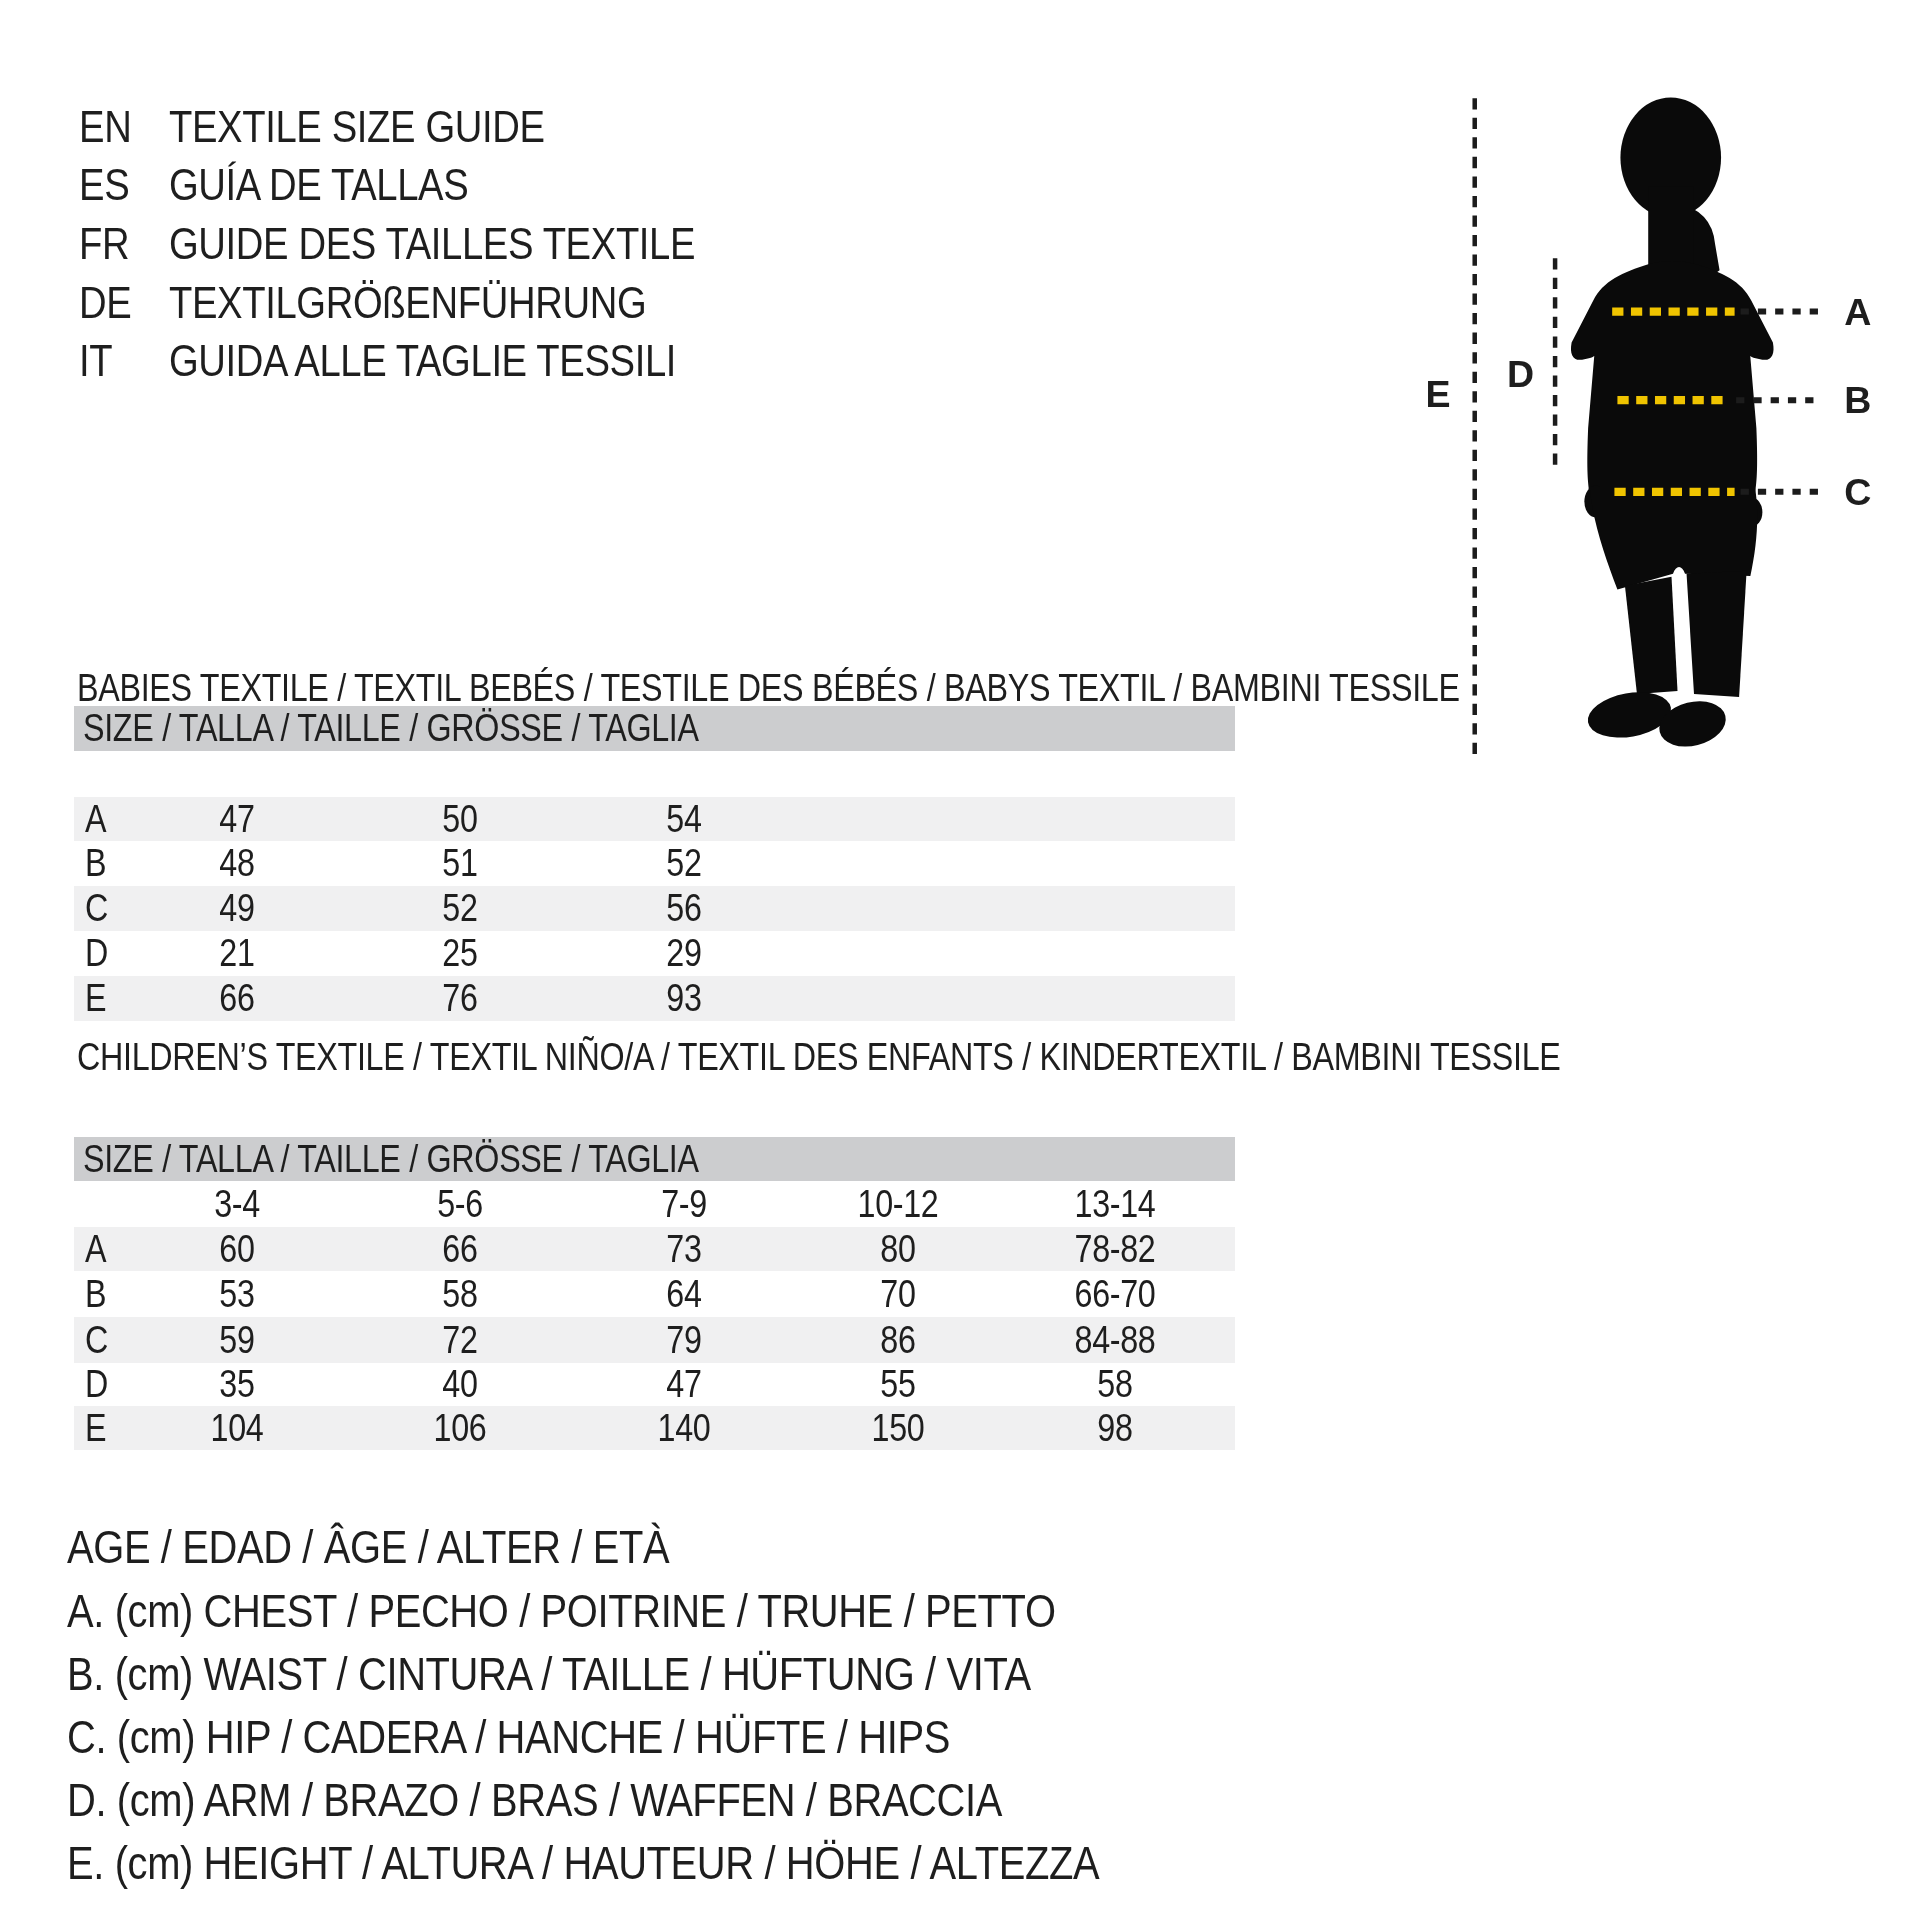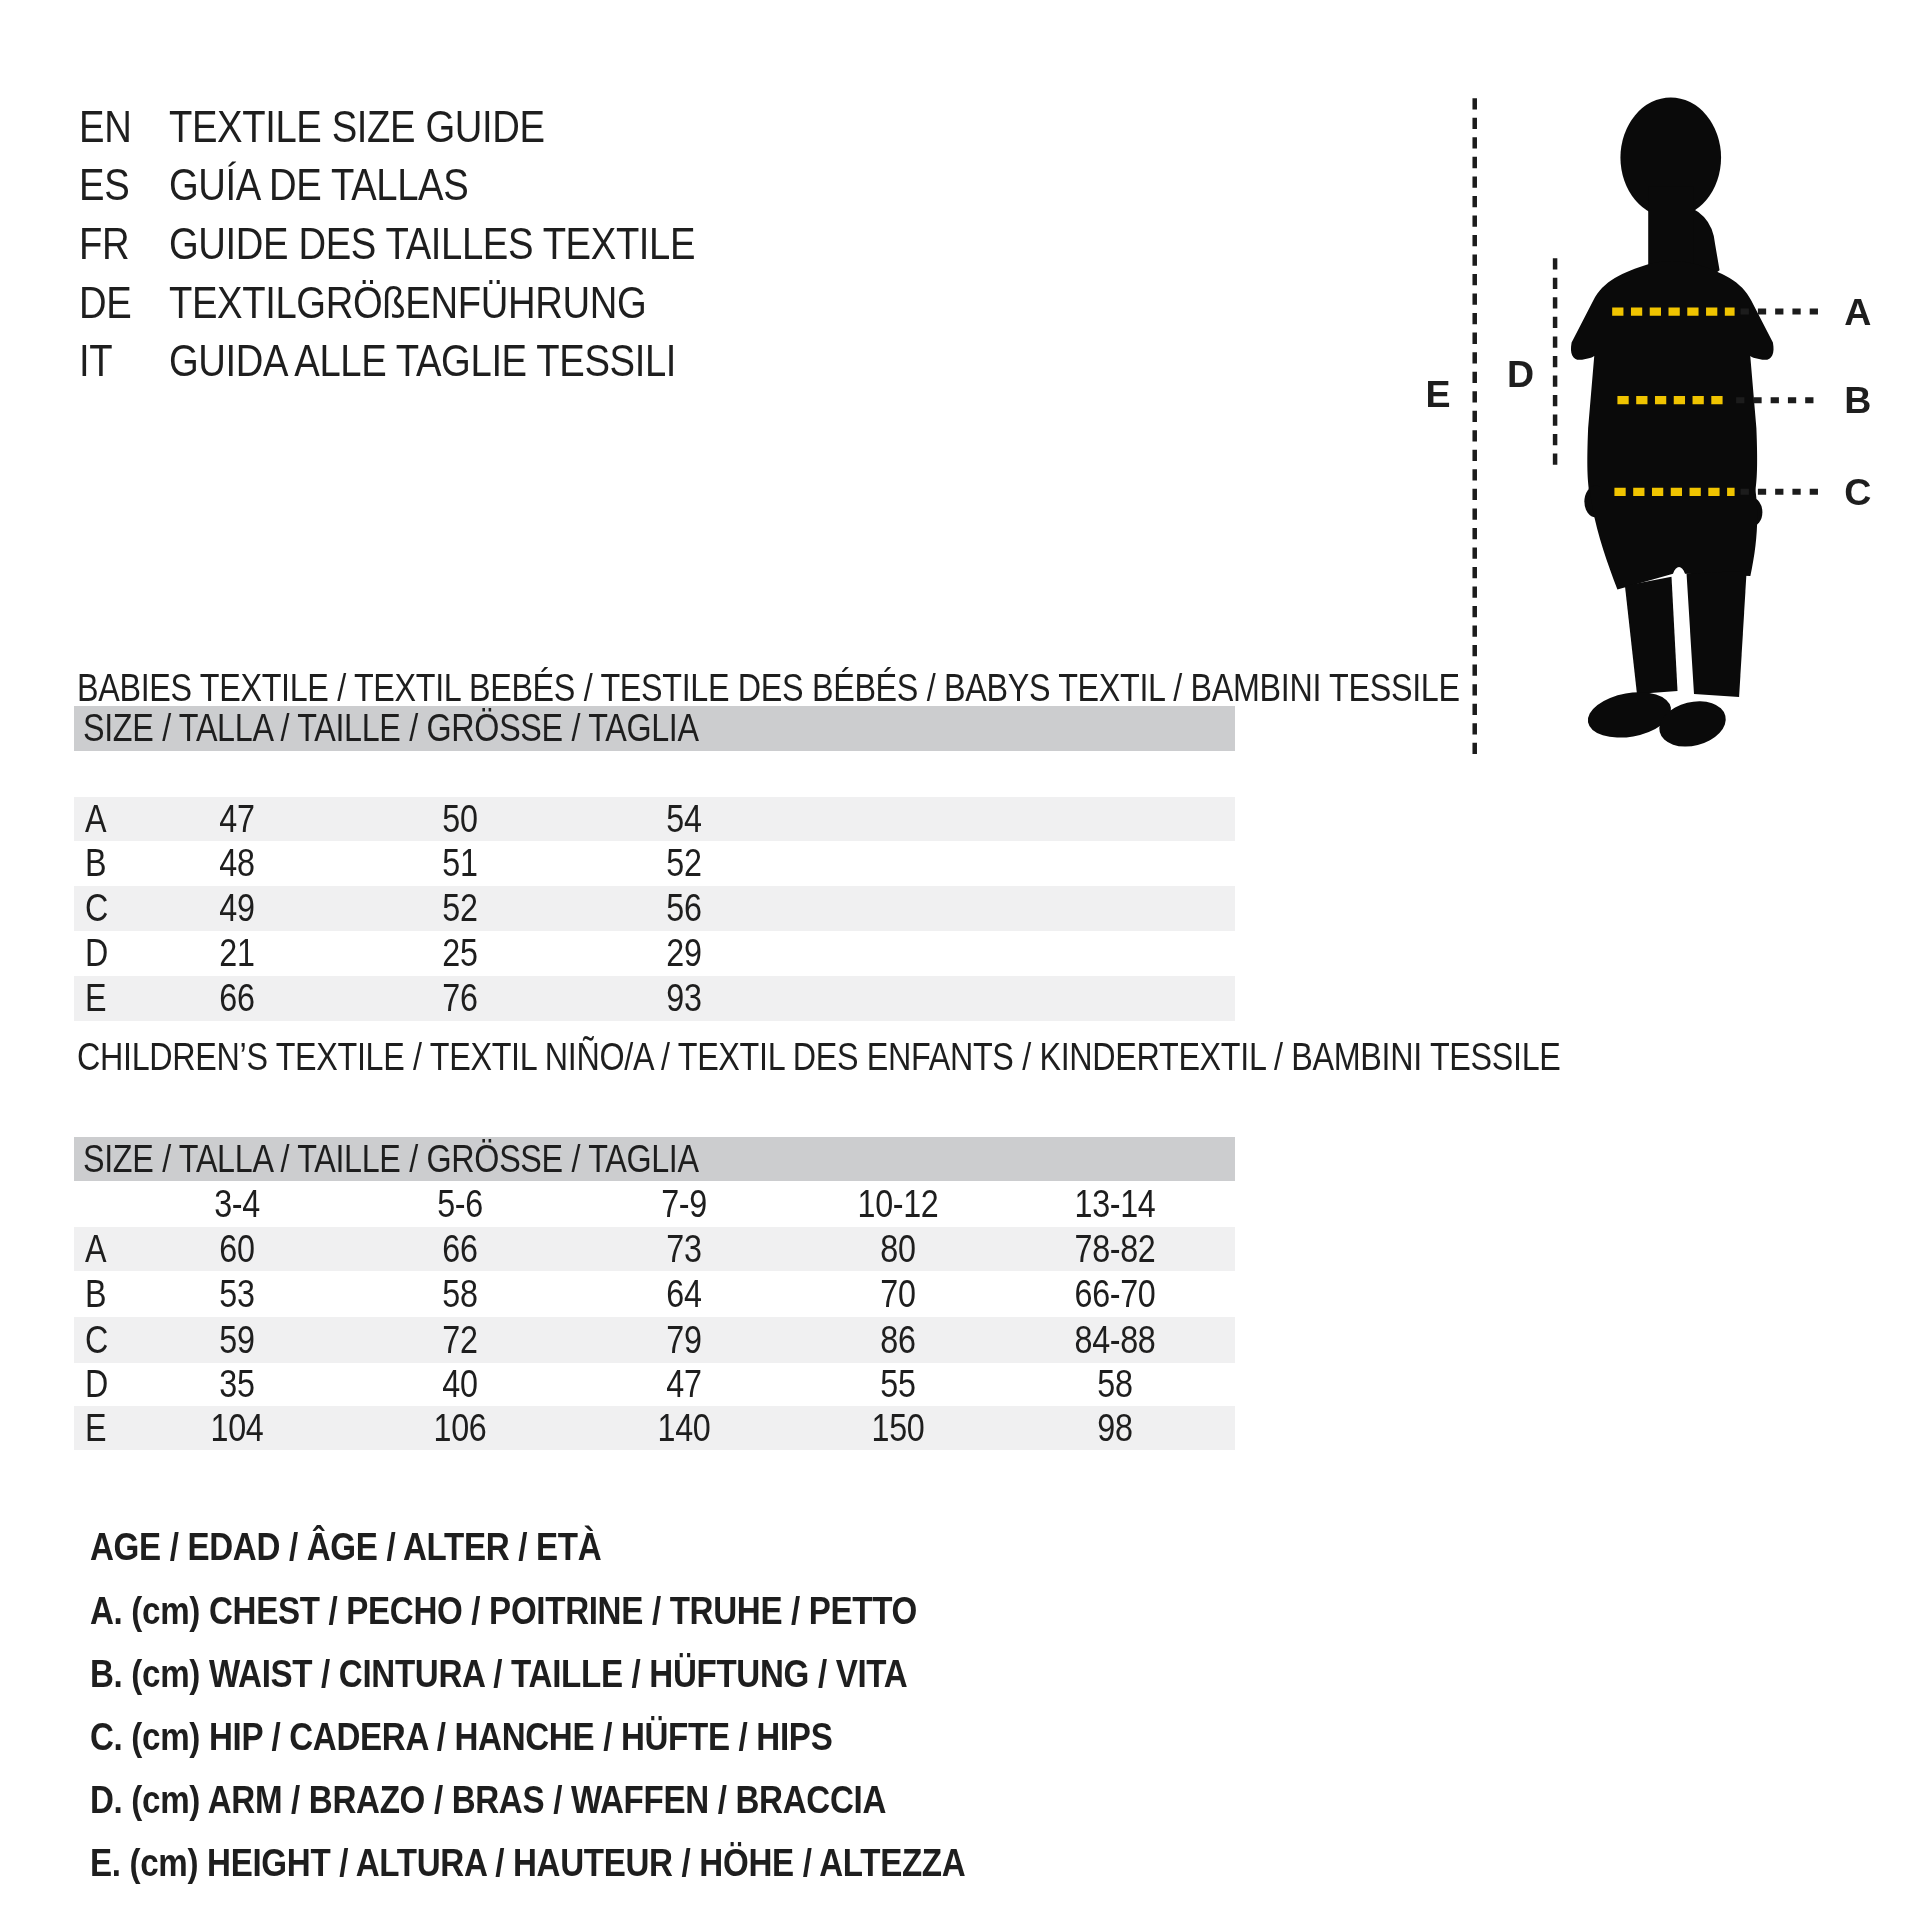--- a/index.html
+++ b/index.html
@@ -18,21 +18,21 @@
 
   .section-title{position:absolute;left:77px;height:38px;line-height:38px;font-size:38px;}
 
   .size-table{position:absolute;left:74px;width:1161px;font-size:38px;}
   .trow{position:absolute;left:0;width:100%;}
   .thead-bar{background:var(--header_bar_bg,#cccdcf);text-decoration:underline;}
   .stripe{background:var(--stripe_bg,#f0f0f1);}
   .bar-label{position:absolute;left:9px;top:0;}
   .row-label{position:absolute;left:10.5px;top:0;transform:scaleX(0.85);transform-origin:0 50%;}
 
-  .legend-line{position:absolute;left:90px;height:44px;line-height:44px;font-size:39px;font-weight:bold;}
+  .legend-line{position:absolute;left:67px;height:44px;line-height:44px;font-size:47px;}
 
   .figure-svg{position:absolute;left:1413px;top:75px;width:511px;height:691px;}
   .sil{fill:var(--silhouette,#0a0a0a);}
   .dash-v{stroke:var(--line_color,#1c1c1c);stroke-width:6;stroke-dasharray:15 11;fill:none;}
   .dash-y{stroke:var(--accent_yellow,#f0c400);stroke-width:11;stroke-dasharray:15 10;fill:none;}
   .dash-k{stroke:var(--line_color,#1c1c1c);stroke-width:8;stroke-dasharray:11 12;fill:none;}
   .figlabel{font:700 50px "Liberation Sans","DejaVu Sans",sans-serif;fill:var(--text,#1e1e1e);}
 </style>
 </head>
 <body>

